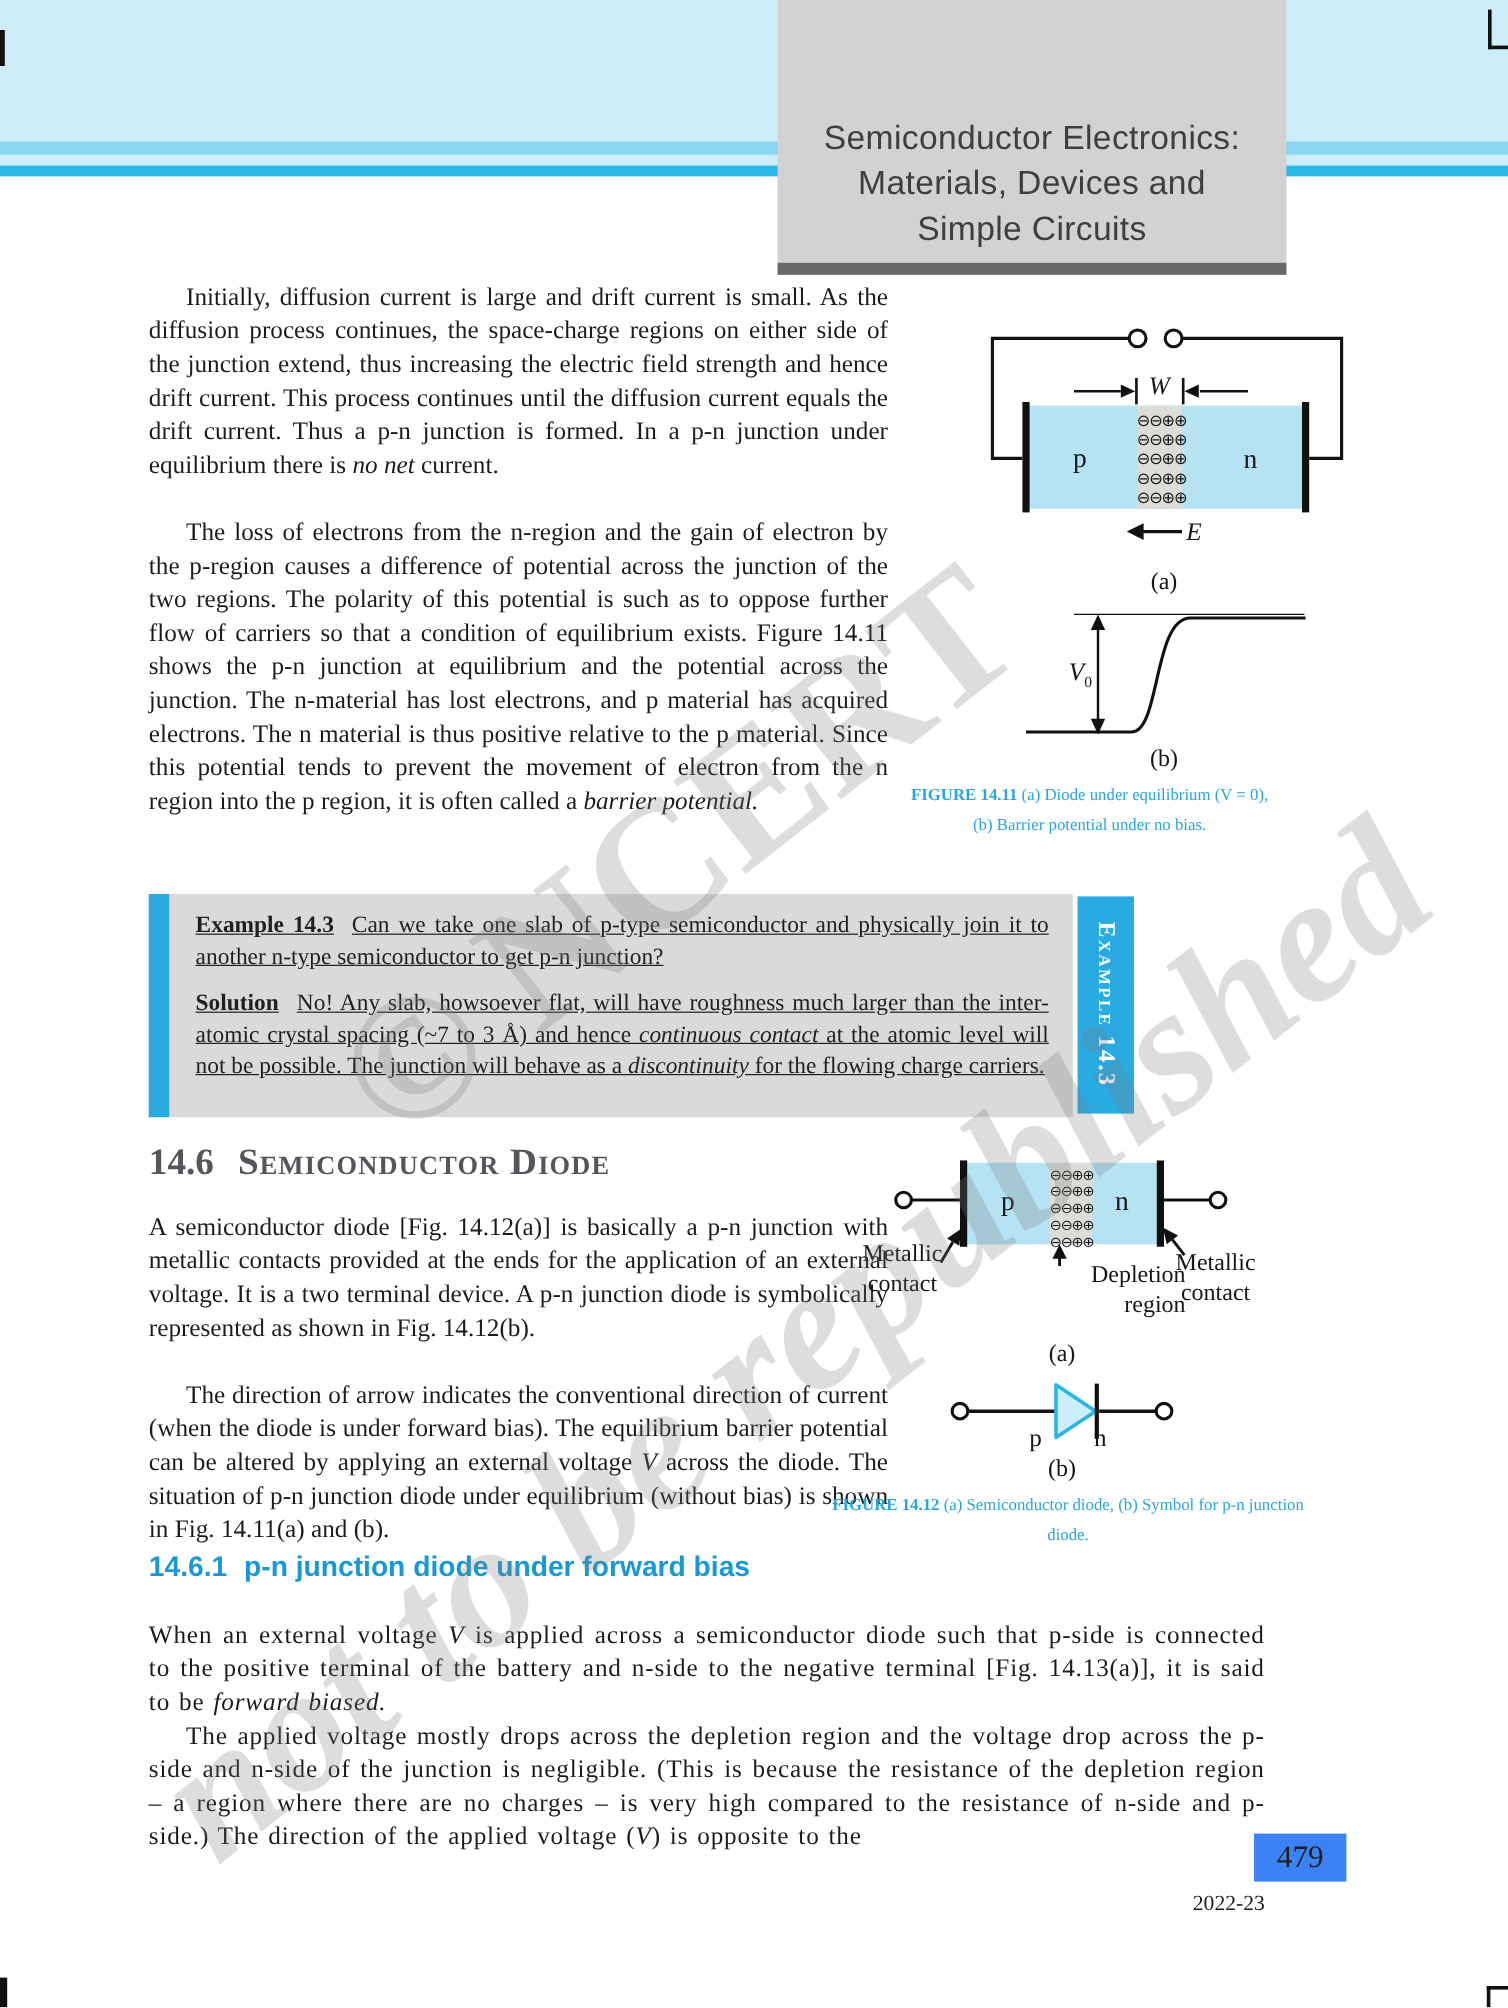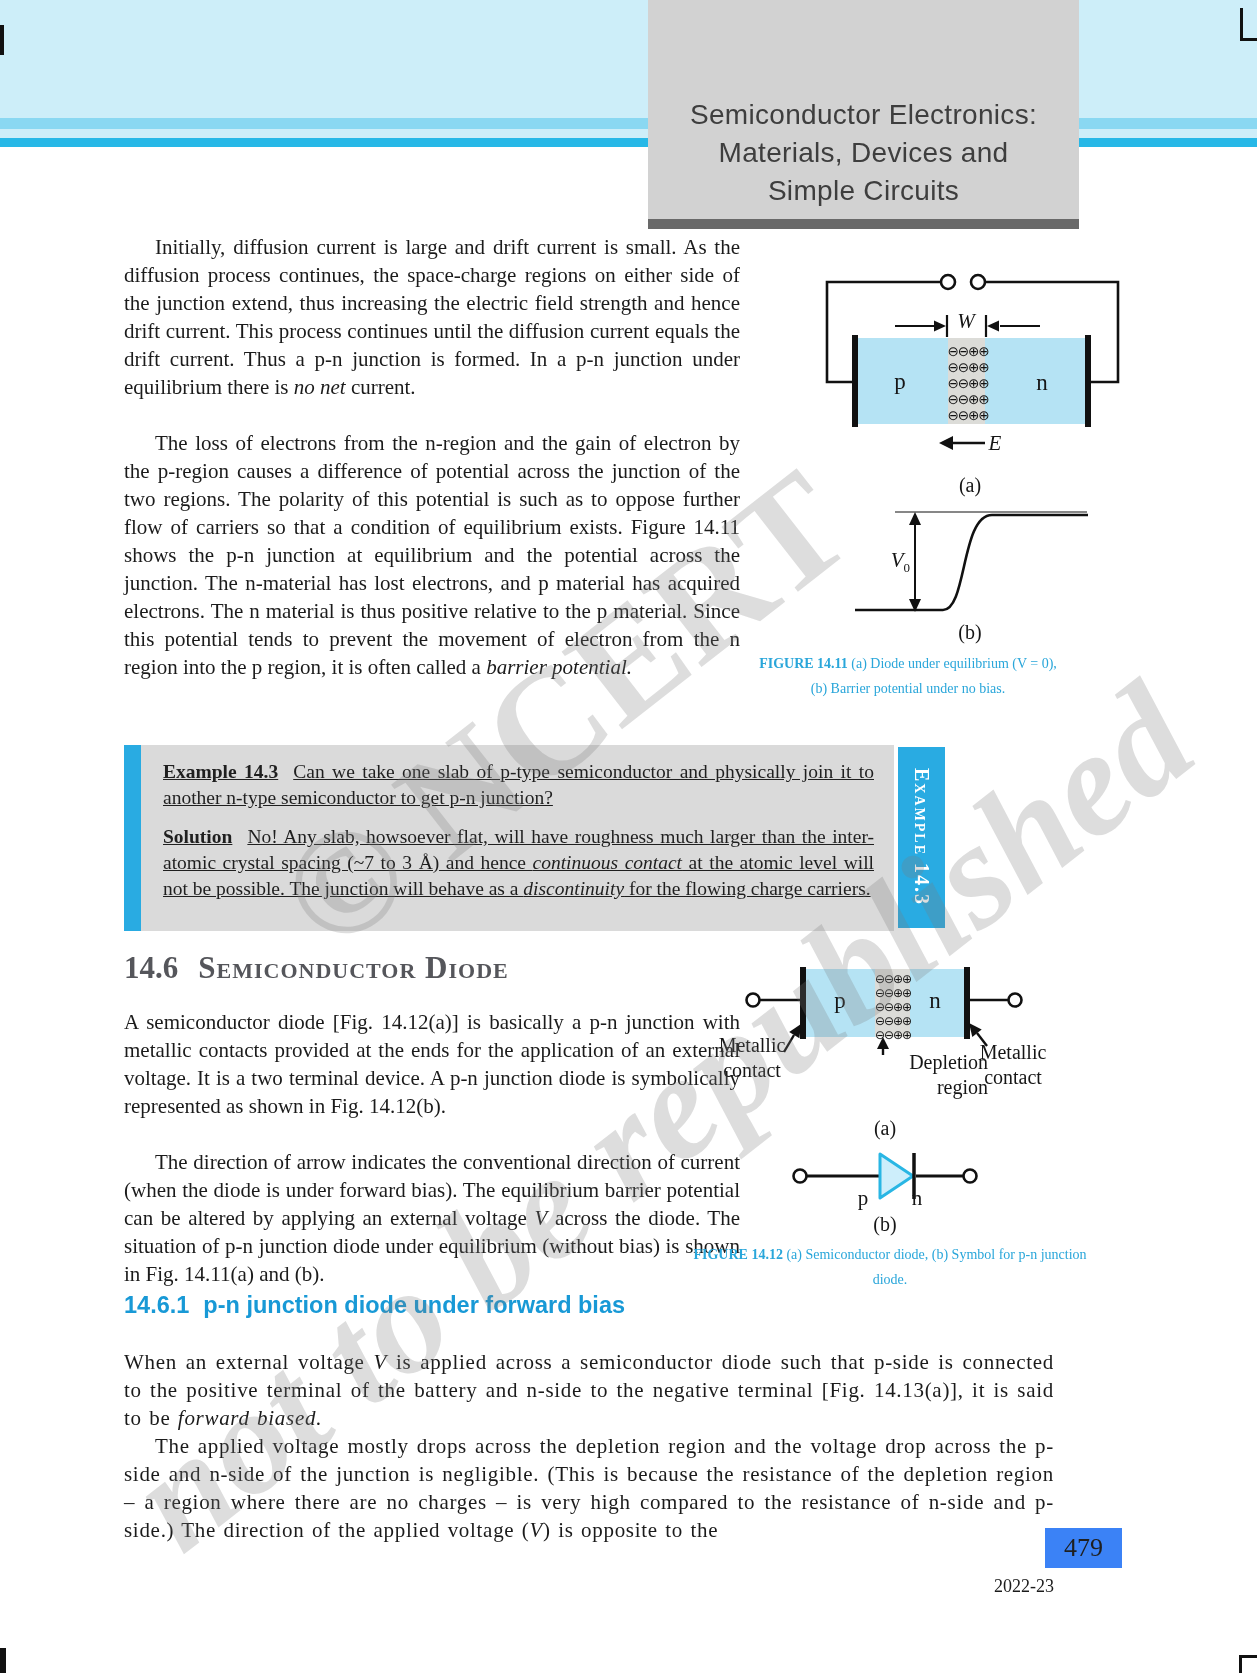--- a/index.html
+++ b/index.html
@@ -3,21 +3,21 @@
 <meta charset="utf-8">
 <style>
   html,body{margin:0;padding:0;background:#ffffff;}
   .page{position:relative;width:1257px;height:1673px;background:#ffffff;overflow:hidden;
         font-family:"Liberation Serif",serif;}
 
   
   .band-light{position:absolute;left:0;top:0;width:100%;height:138px;background:#cdeef9;}
   .stripe-mid{position:absolute;left:0;top:118px;width:100%;height:11px;background:#8ad8f2;}
   .stripe-dark{position:absolute;left:0;top:138px;width:100%;height:9px;background:#27b8e7;}
-  .title-box{position:absolute;left:648px;top:0;width:431px;height:229px;background:#d2d2d2;}
+  .title-box{position:absolute;left:648px;top:0;width:400px;height:229px;background:#d2d2d2;padding-left:24px;}
   .title-box .bottom-bar{position:absolute;left:0;bottom:0;width:100%;height:10px;background:#696969;}
   .chapter-title{position:absolute;left:0;top:96px;width:100%;text-align:center;
         font-family:"Liberation Sans",sans-serif;font-size:28px;line-height:38px;
         color:#3e3e3e;font-weight:400;letter-spacing:.3px;}
 
   
   .mark{position:absolute;background:#111;}
 
   
   .body-text{position:absolute;margin:0;font-size:21px;line-height:28px;color:#1b1b1b;

